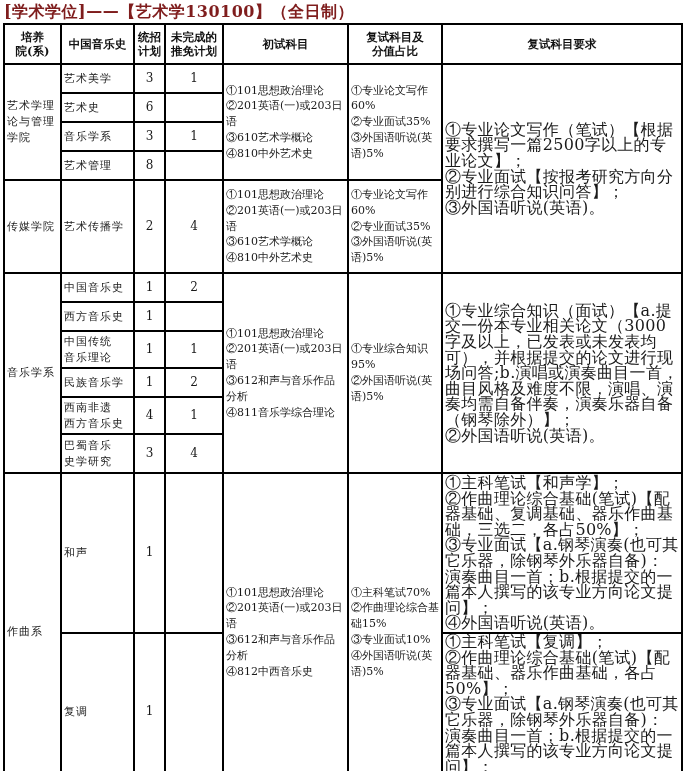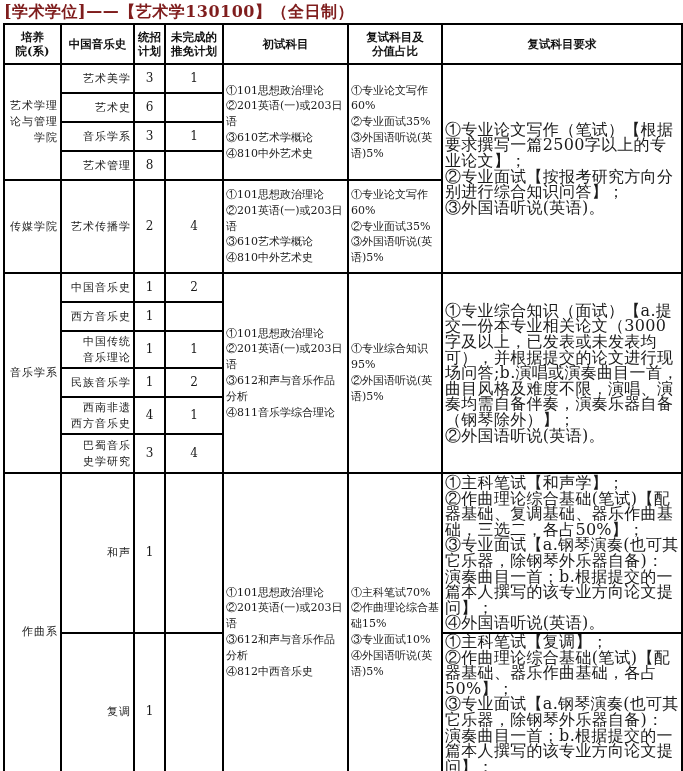--- a/index.html
+++ b/index.html
@@ -5,21 +5,21 @@
   html, body { margin:0; padding:0; background:#ffffff; }
   body { width:683px; height:771px; position:relative; overflow:hidden;
          font-family:"DejaVu Serif","Liberation Serif",serif; color:#1a1a1a; }
   .title { position:absolute; left:4px; top:2px; font-size:16px; font-weight:bold;
            letter-spacing:0.5px; line-height:20px; white-space:nowrap; color:#7f1d1d; }
   table { position:absolute; left:3px; top:23px; border-collapse:collapse; table-layout:fixed;
           width:678px; }
   td, th { border:2px solid #000; padding:0 2px; font-size:11px; line-height:15.8px;
            vertical-align:middle; overflow:hidden; }
   th { font-weight:bold; text-align:center; font-size:11.5px; line-height:14px; color:#111; }
-  td.c { text-align:right; }
+  td.c { text-align:left; }
   td.l { text-align:left; }
   td.num { text-align:center; font-size:12px; }
   .dept { letter-spacing:2px; }
   .dir { letter-spacing:2px; }
   .pre { white-space:pre-line; }
   .req { font-size:16px; line-height:15.6px; letter-spacing:0.3px; }
   .sm { font-size:11px; line-height:16px; letter-spacing:1px; }
 </style>
 </head>
 <body>

